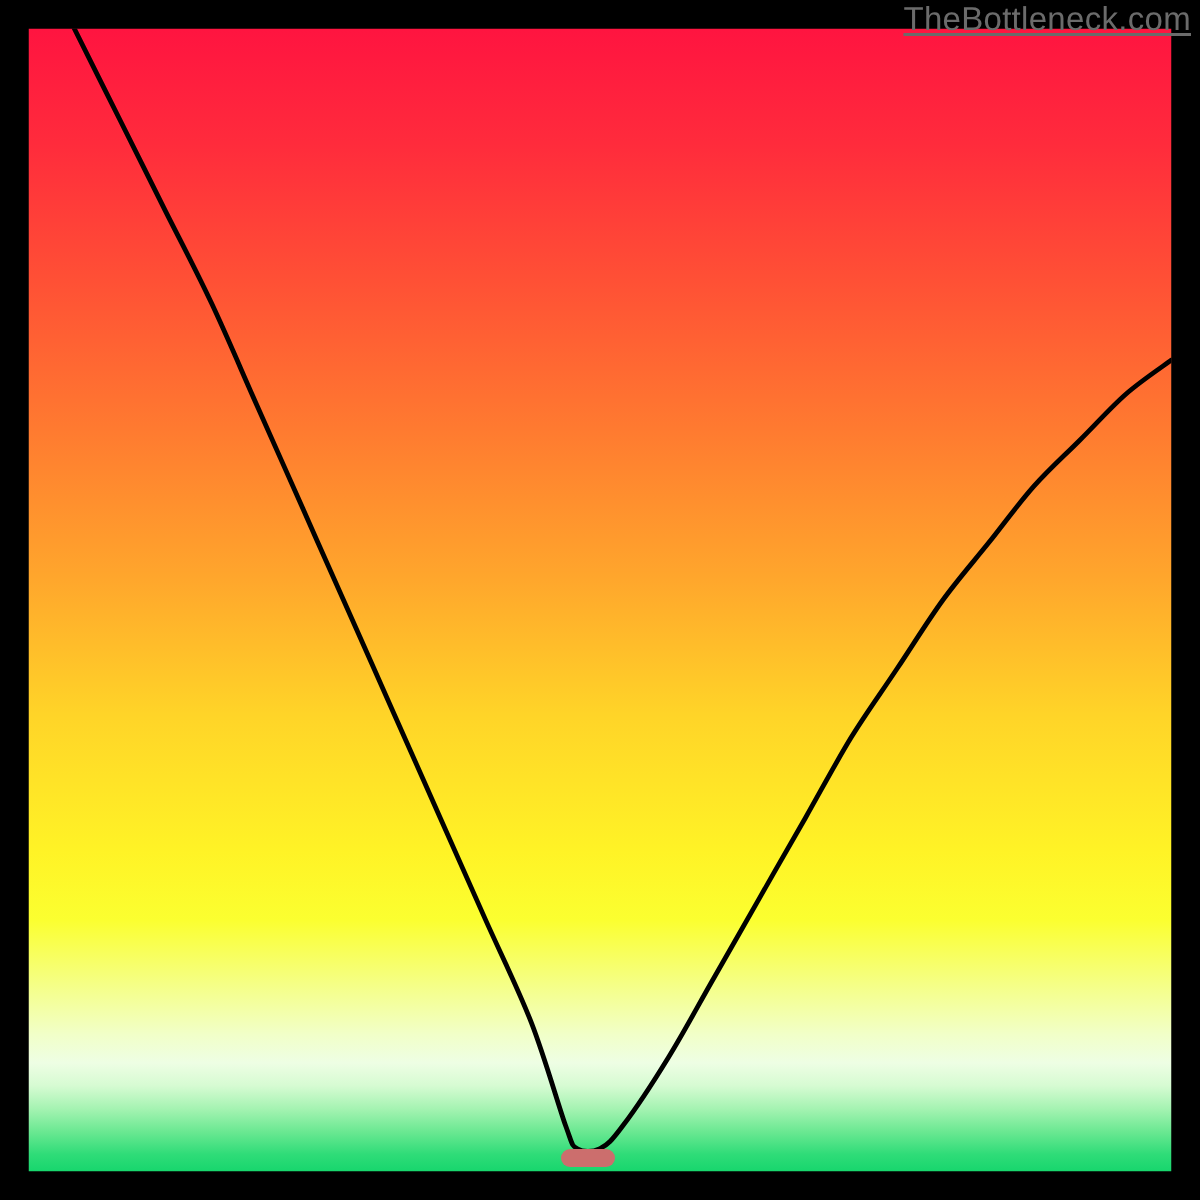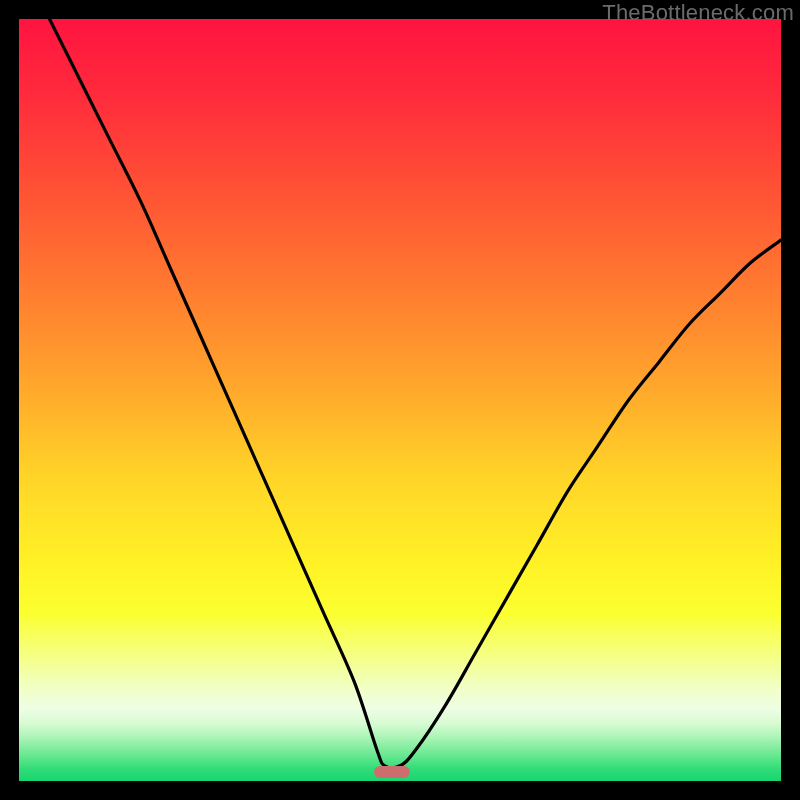--- a/index.html
+++ b/index.html
@@ -45,20 +45,21 @@
     background: #cc6e6d;
   }
   .watermark {
     position: absolute;
     top: 0px;
     right: 6px;
     color: #6b6b6b;
     font-size: 22px;
     font-weight: 500;
     letter-spacing: 0.2px;
+    text-decoration: underline;
   }
 </style>
 </head>
 <body>
 
 <div class="stage">
 
   <div class="plot-area">
 
     <svg class="gradient-bg" viewBox="0 0 762 762" preserveAspectRatio="none">

